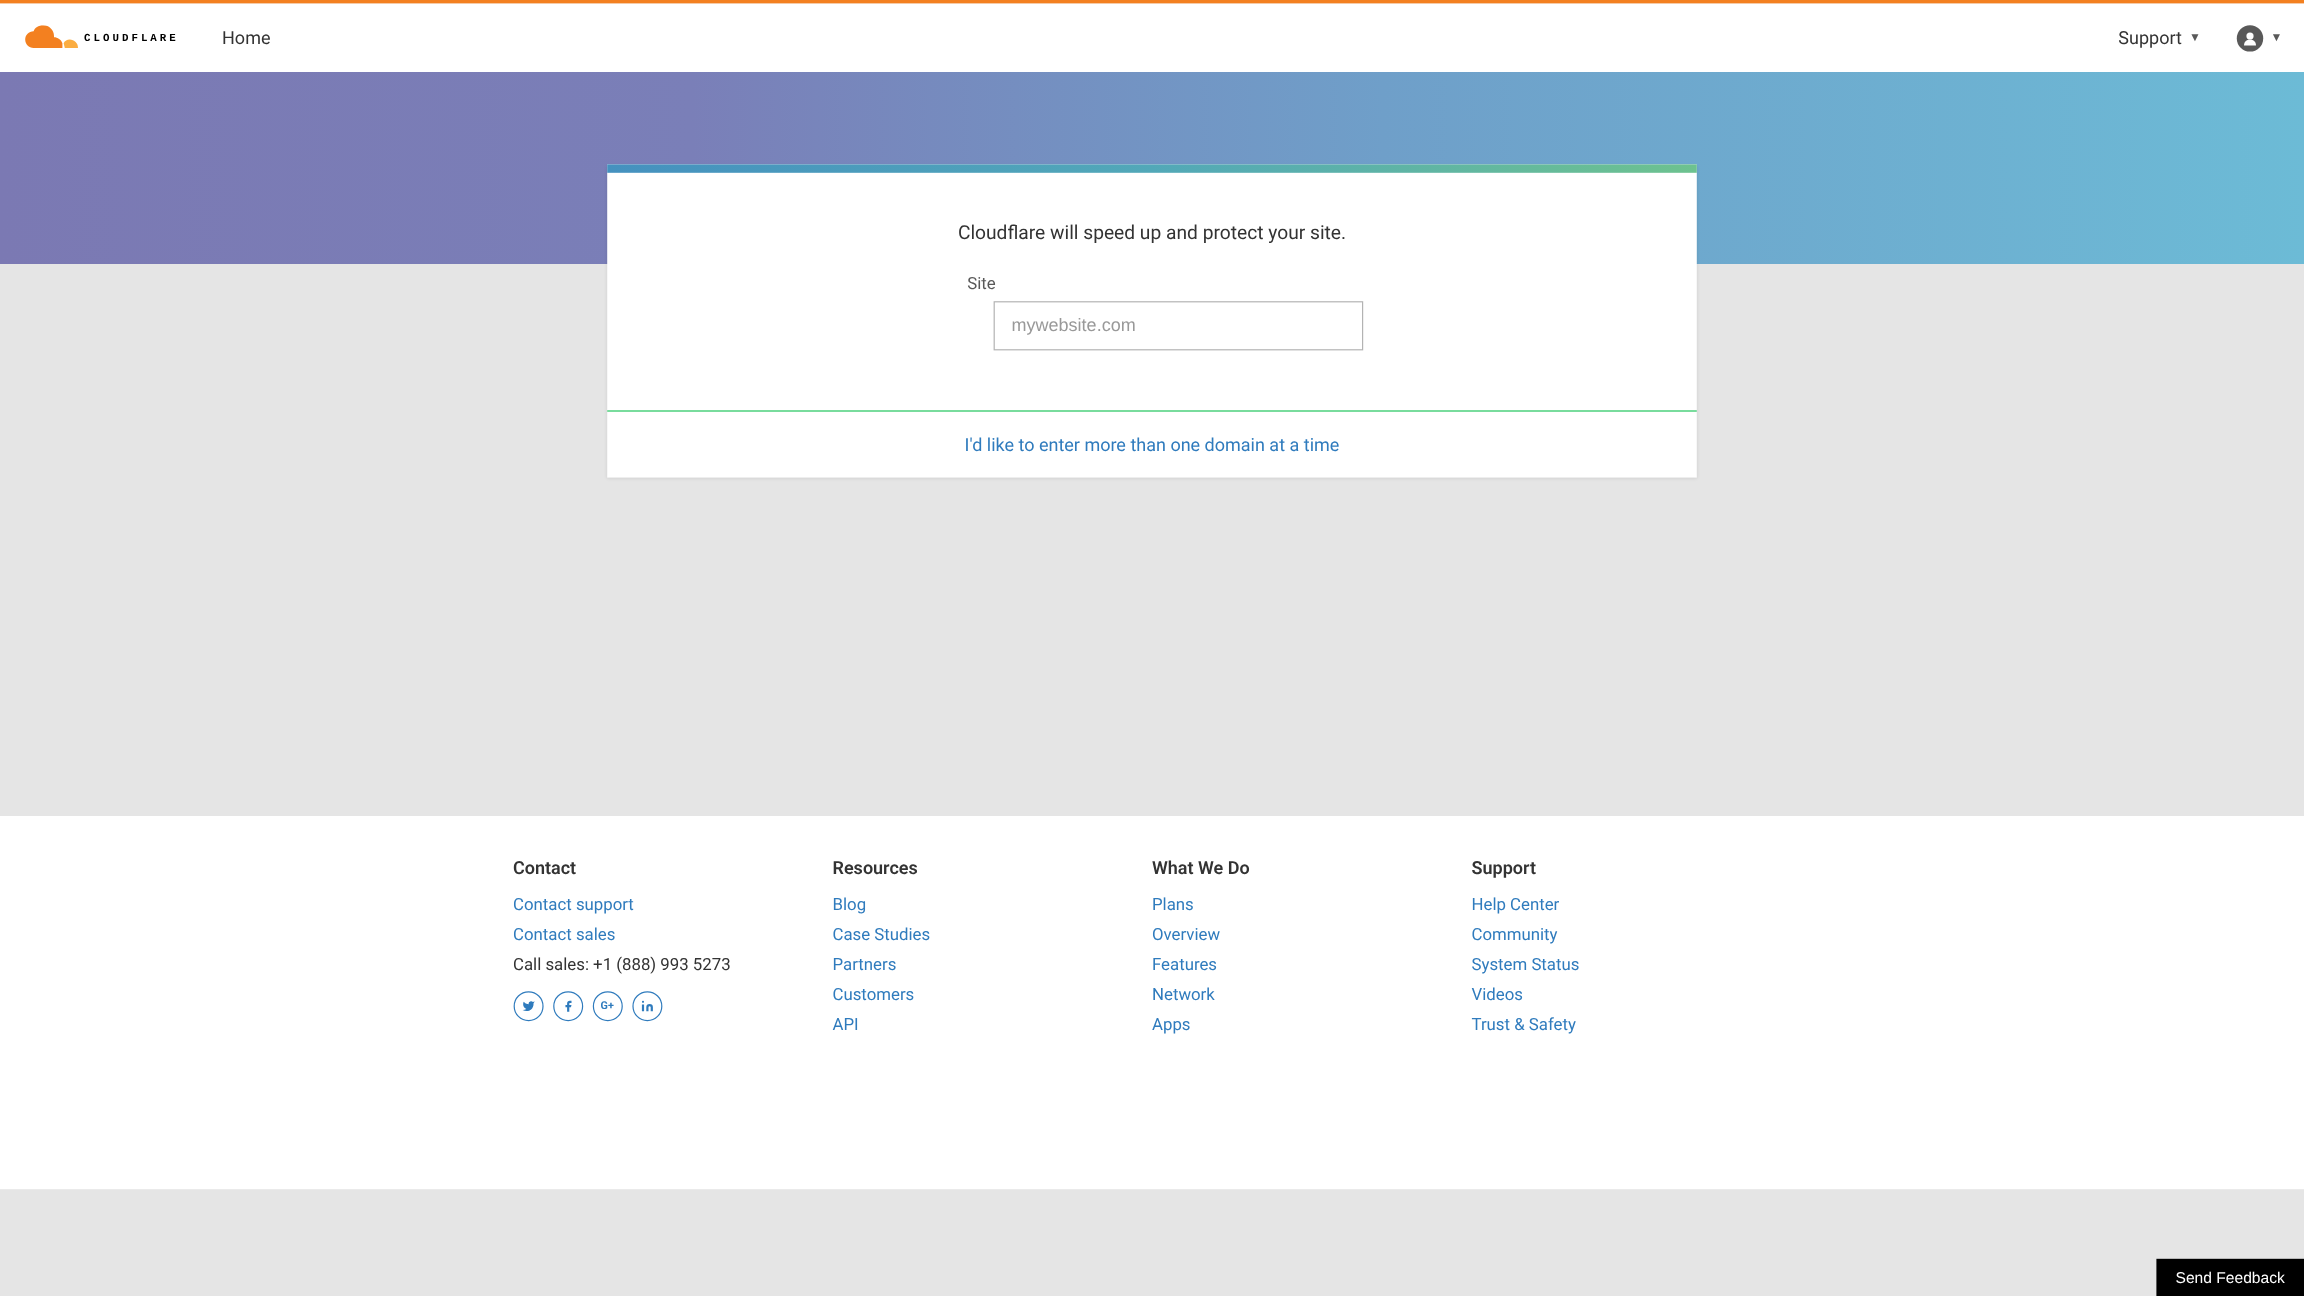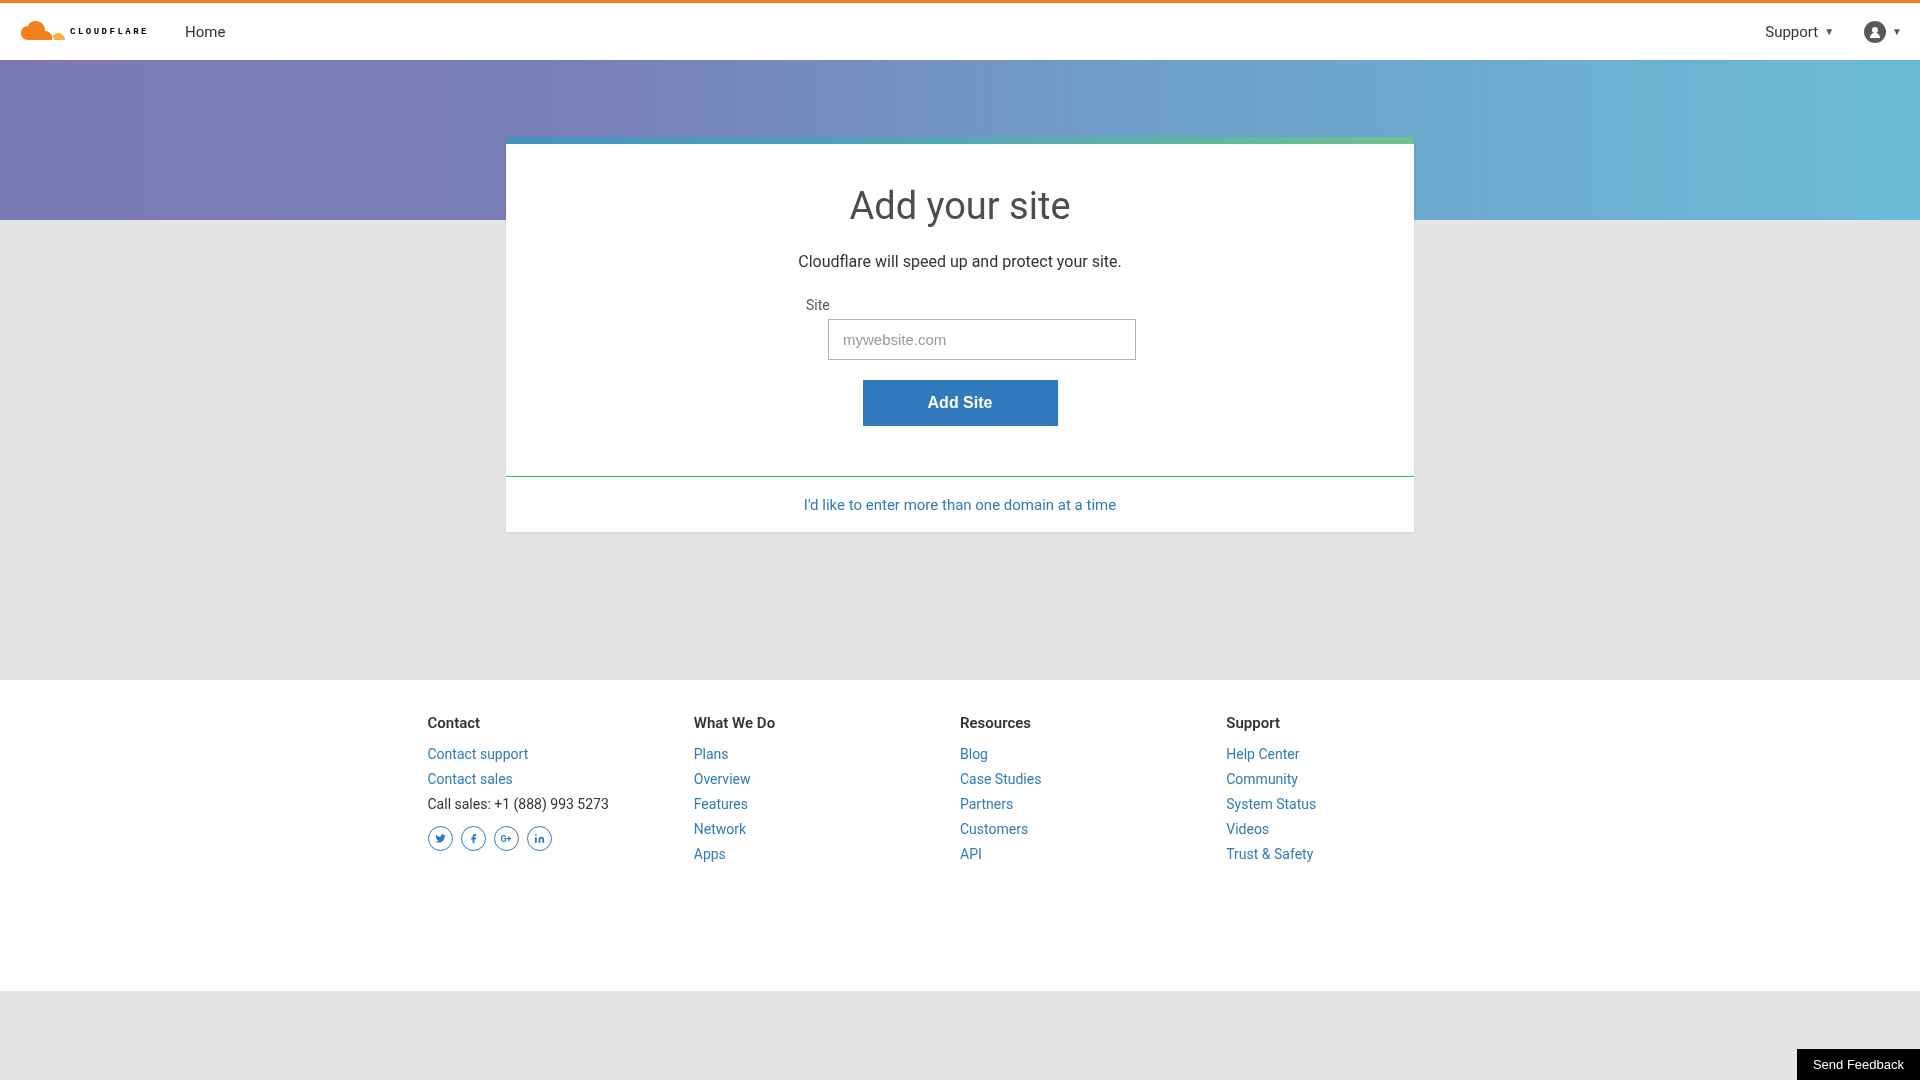--- a/index.html
+++ b/index.html
@@ -268,27 +268,25 @@
     </div>
   </div>
 </header>
 
 <div class="gradient-band"></div>
 
 <div class="main-content">
   <div class="card">
     <div class="card-top-border"></div>
     <div class="card-body">
-      <h1 class="card-title">Add your site</h1>
       <p class="card-subtitle">Cloudflare will speed up and protect your site.</p>
       <div class="form-group">
         <label class="form-label">Site</label>
         <input class="form-input" type="text" placeholder="mywebsite.com" style="">
       </div>
-      <button class="btn-primary">Add Site</button>
     </div>
     <div class="card-footer">
       <span class="link-multi">I'd like to enter more than one domain at a time</span>
     </div>
   </div>
 </div>
 
 <footer class="footer">
   <div class="footer-inner">
     <div class="footer-col">
@@ -311,34 +309,34 @@
           <span style="font-size:9px;font-weight:bold">G+</span>
         </span>
         <span class="social-icon">
           <svg width="11" height="11" viewBox="0 0 24 24" fill="#2f7bbd">
               <path d="M16 8a6 6 0 016 6v7h-4v-7a2 2 0 00-4 0v7h-4v-7a6 6 0 016-6zM2 9h4v12H2zM4 2a2 2 0 110 4 2 2 0 010-4z"></path>
             </svg>
         </span>
       </div>
     </div>
     <div class="footer-col">
+      <div class="footer-heading">Resources</div>
+      <span class="footer-link">Blog</span>
+      <span class="footer-link">Case Studies</span>
+      <span class="footer-link">Partners</span>
+      <span class="footer-link">Customers</span>
+      <span class="footer-link">API</span>
+    </div>
+    <div class="footer-col">
       <div class="footer-heading">What We Do</div>
       <span class="footer-link">Plans</span>
       <span class="footer-link">Overview</span>
       <span class="footer-link">Features</span>
       <span class="footer-link">Network</span>
       <span class="footer-link">Apps</span>
-    </div>
-    <div class="footer-col">
-      <div class="footer-heading">Resources</div>
-      <span class="footer-link">Blog</span>
-      <span class="footer-link">Case Studies</span>
-      <span class="footer-link">Partners</span>
-      <span class="footer-link">Customers</span>
-      <span class="footer-link">API</span>
     </div>
     <div class="footer-col">
       <div class="footer-heading">Support</div>
       <span class="footer-link">Help Center</span>
       <span class="footer-link">Community</span>
       <span class="footer-link">System Status</span>
       <span class="footer-link">Videos</span>
       <span class="footer-link">Trust &amp; Safety</span>
     </div>
   </div>

